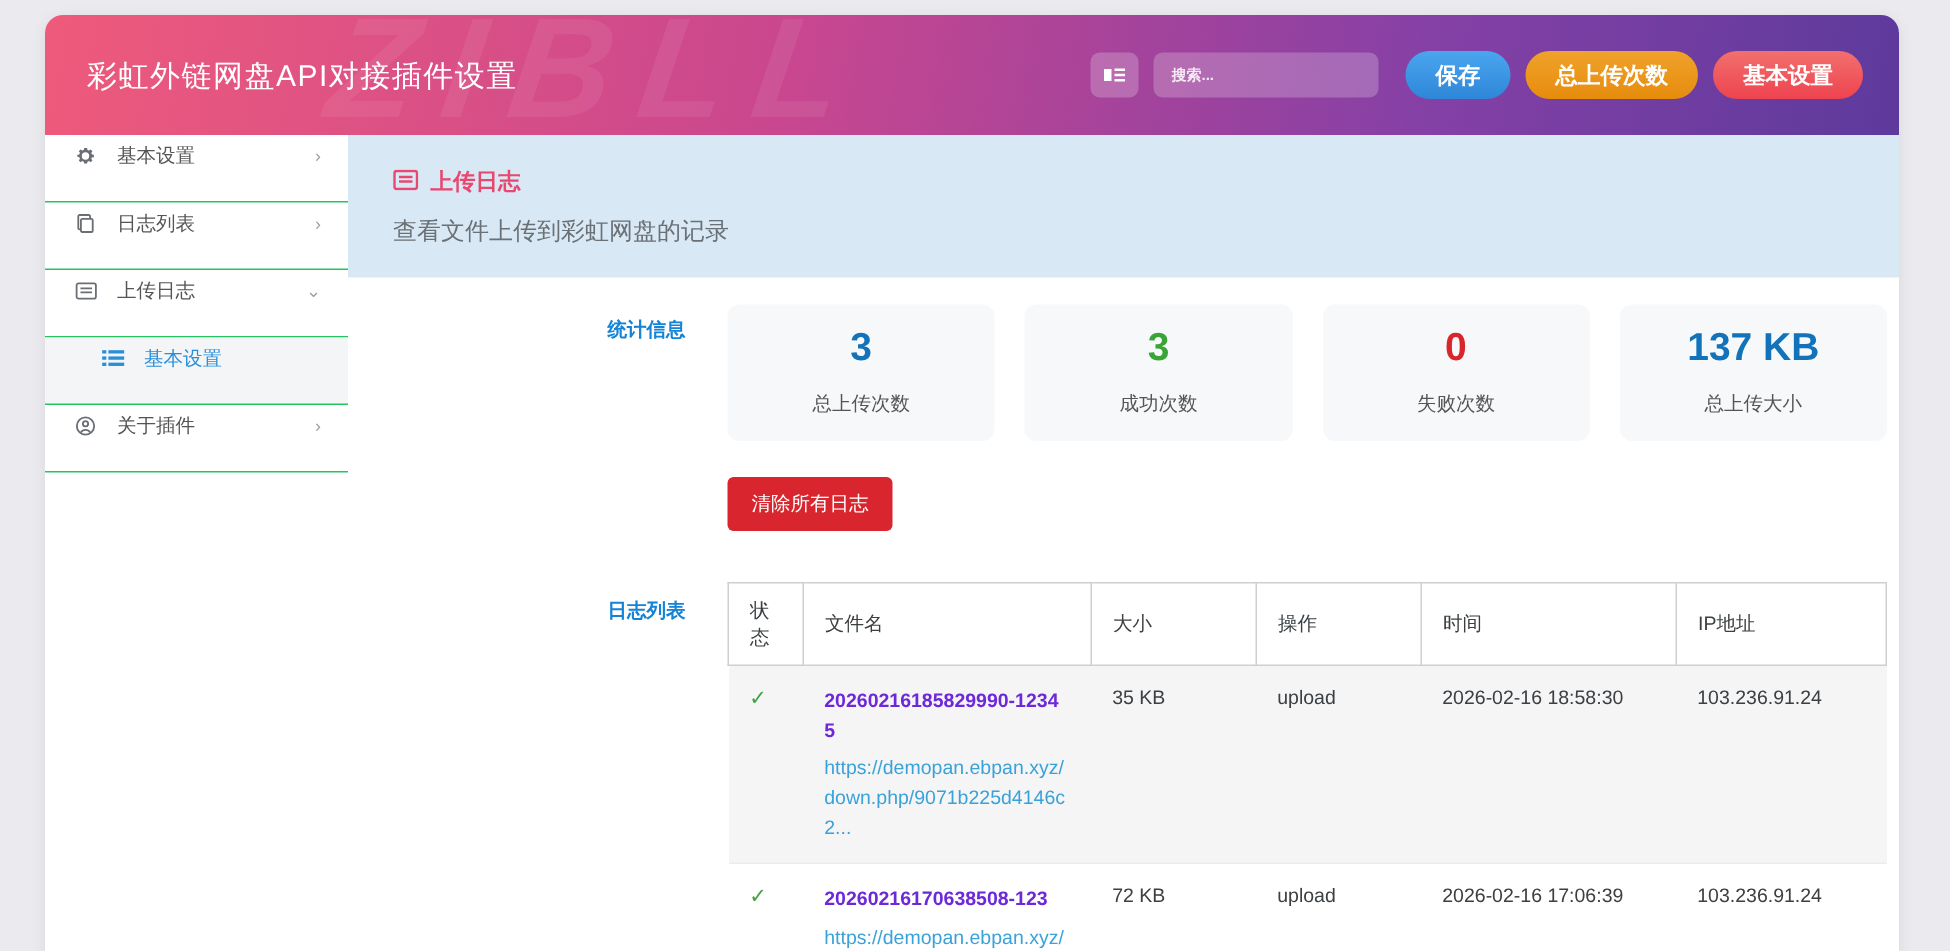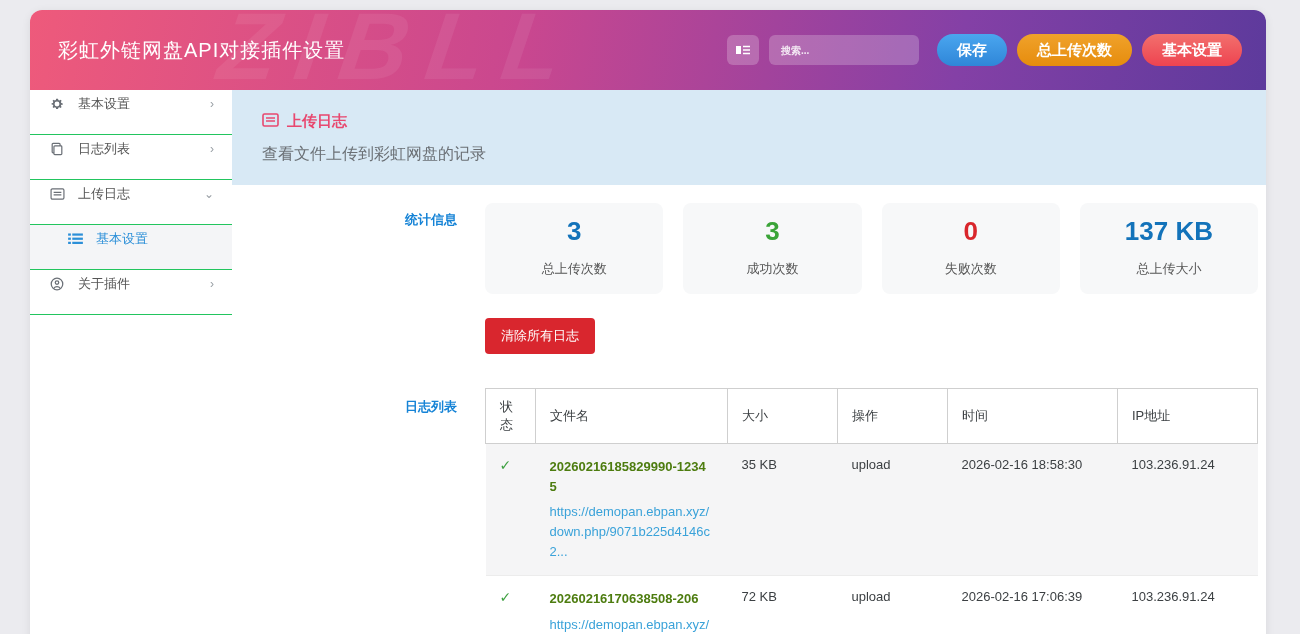--- a/index.html
+++ b/index.html
@@ -62,21 +62,21 @@
   table.log thead td { border:1px solid #cfcfcf; padding:9px 14px; font-weight:normal; }
   table.log thead { background:#fff; }
   table.log tbody td { padding:13px 14px; vertical-align:top; border-bottom:1px solid #ececec; }
   table.log tbody tr:nth-child(odd) { background:#f5f5f6; }
   td.c-status { width:50px; }
   td.c-file   { width:192px; }
   td.c-size   { width:110px; }
   td.c-op     { width:110px; }
   td.c-time   { width:170px; }
   .ok { color:#3fa142; font-size:14px; }
-  .fname { font-weight:bold; color:#4d7c0f; word-break:break-all; width:160px; line-height:1.5; }
+  .fname { font-weight:bold; color:#6d28d9; word-break:break-all; width:160px; line-height:1.5; }
   .flink { display:block; margin-top:6px; color:#3aa2d9; text-decoration:none; word-break:break-all;
     width:162px; line-height:1.55; }
 </style>
 </head>
 <body>
 
 <div class="card">
 
   <div class="hdr">
     <div class="watermark">ZIBLL</div>
@@ -218,21 +218,21 @@
                     <a class="flink" href="#">https://demopan.ebpan.xyz/down.php/9071b225d4146c2...</a>
                   </td>
                   <td class="c-size">35 KB</td>
                   <td class="c-op">upload</td>
                   <td class="c-time">2026-02-16 18:58:30</td>
                   <td class="c-ip">103.236.91.24</td>
                 </tr>
                 <tr>
                   <td class="c-status"><span class="ok">✓</span></td>
                   <td class="c-file">
-                    <div class="fname">20260216170638508-206</div>
+                    <div class="fname">20260216170638508-123</div>
                     <a class="flink" href="#">https://demopan.ebpan.xyz/down.php/c804c8e2bf60225...</a>
                   </td>
                   <td class="c-size">72 KB</td>
                   <td class="c-op">upload</td>
                   <td class="c-time">2026-02-16 17:06:39</td>
                   <td class="c-ip">103.236.91.24</td>
                 </tr>
               </tbody>
           </table>
         </div>

